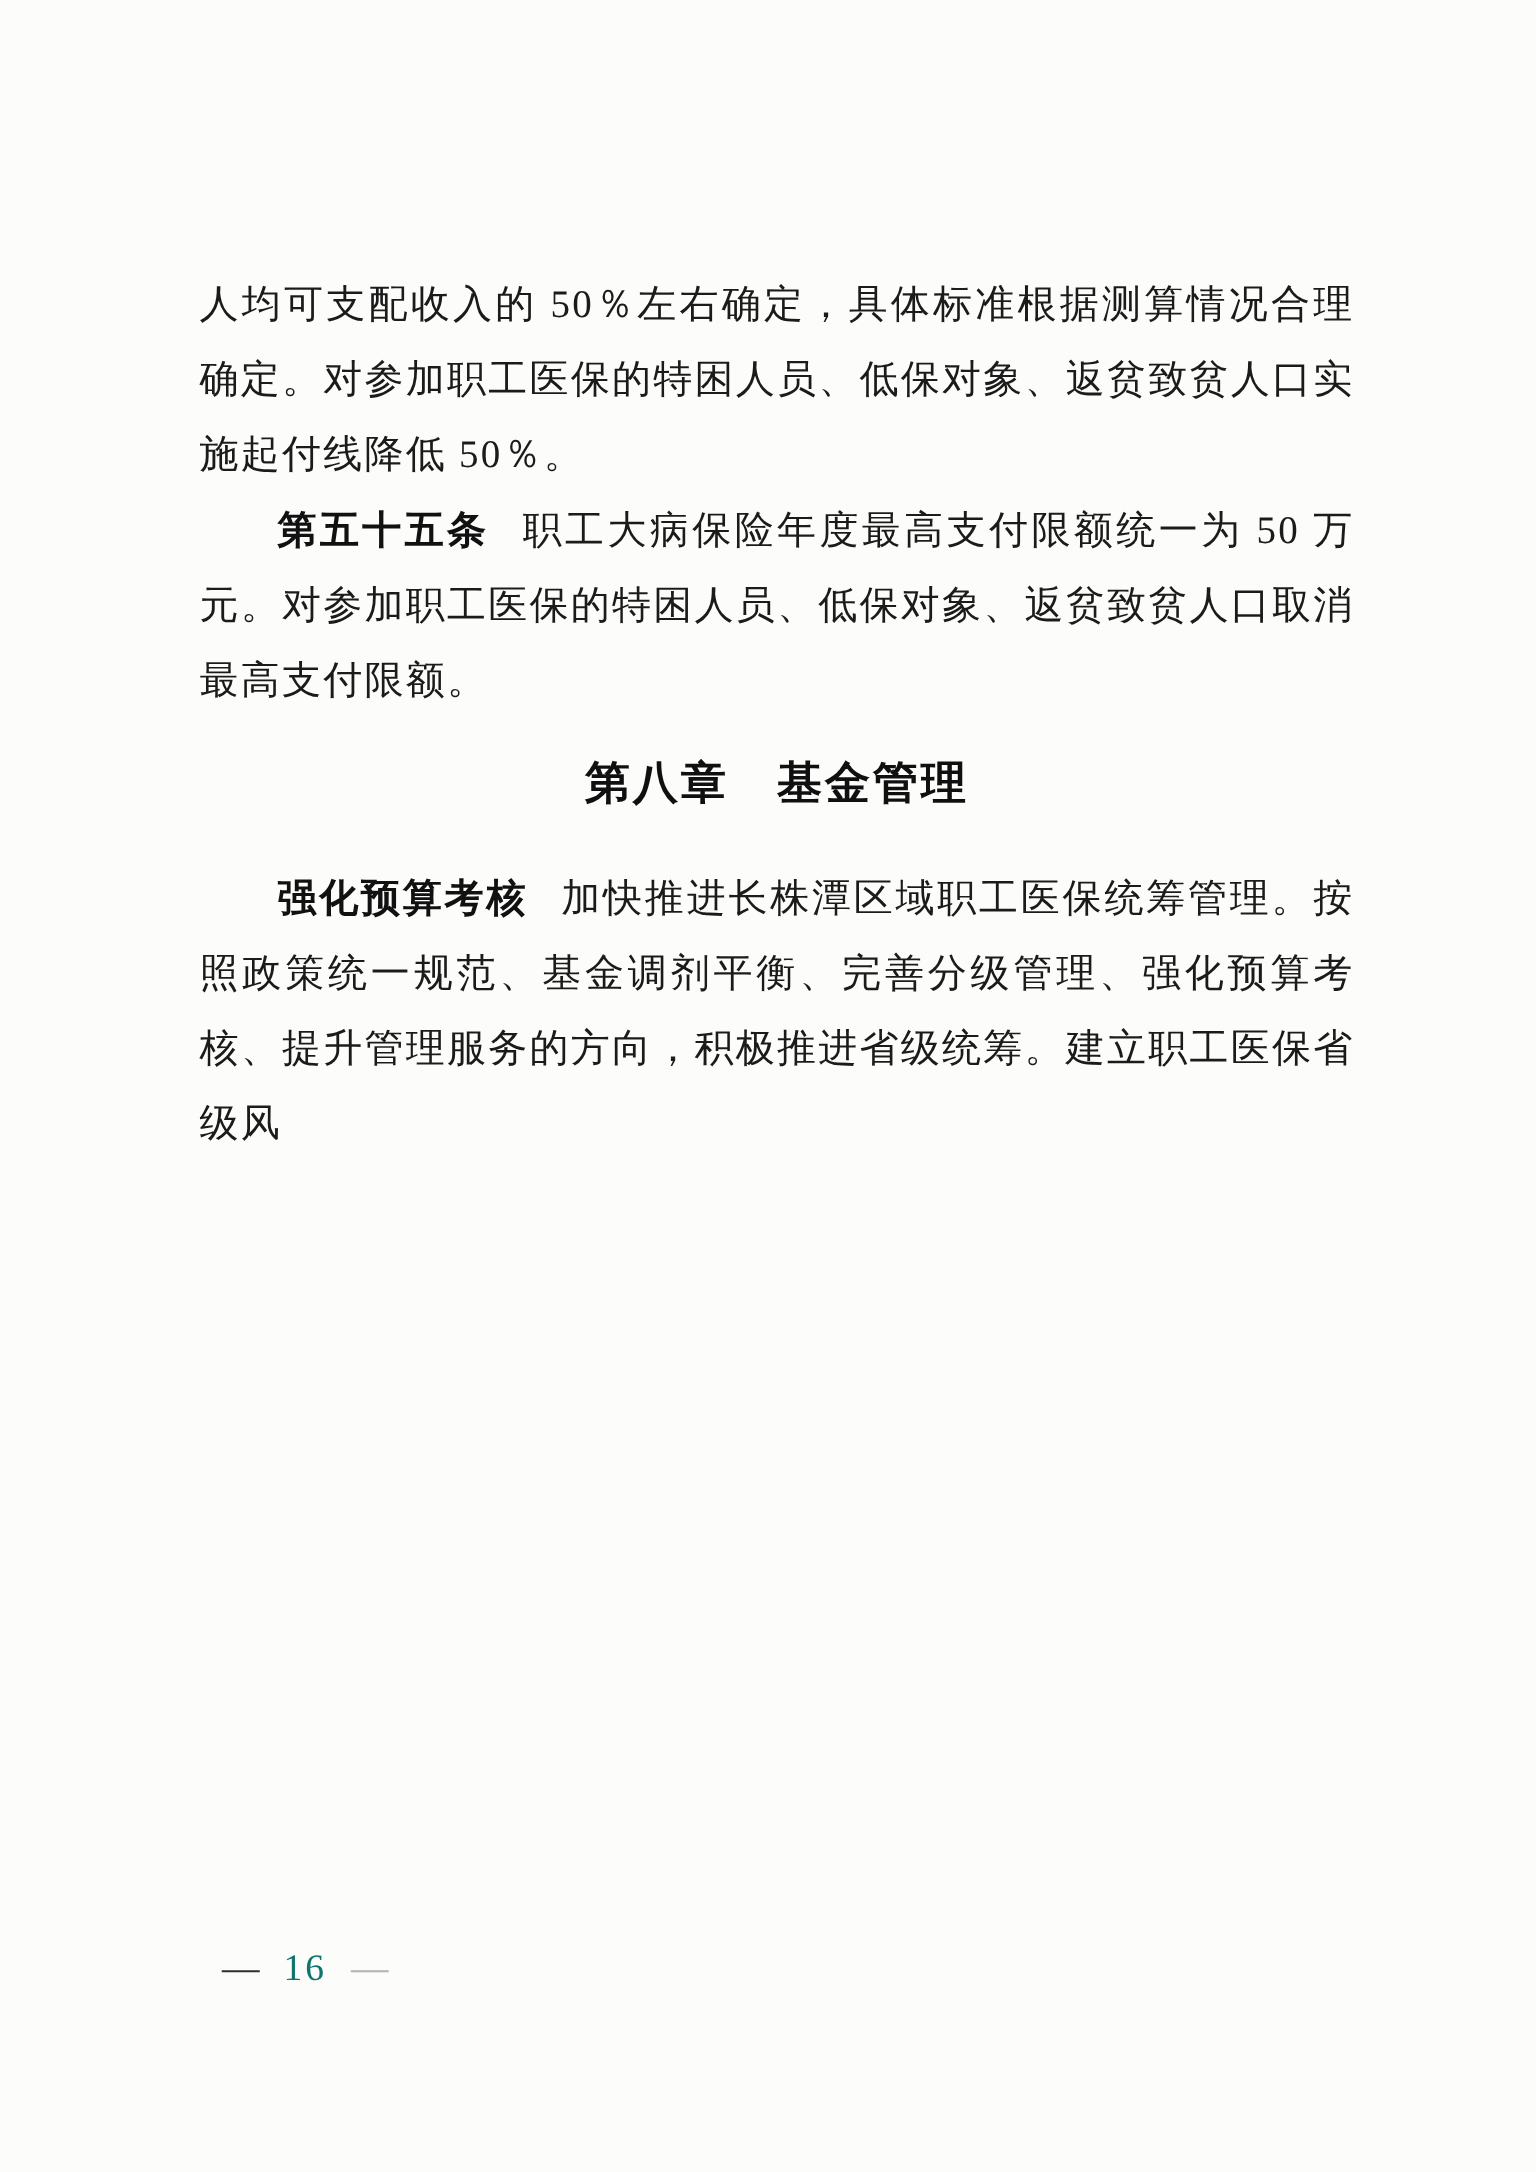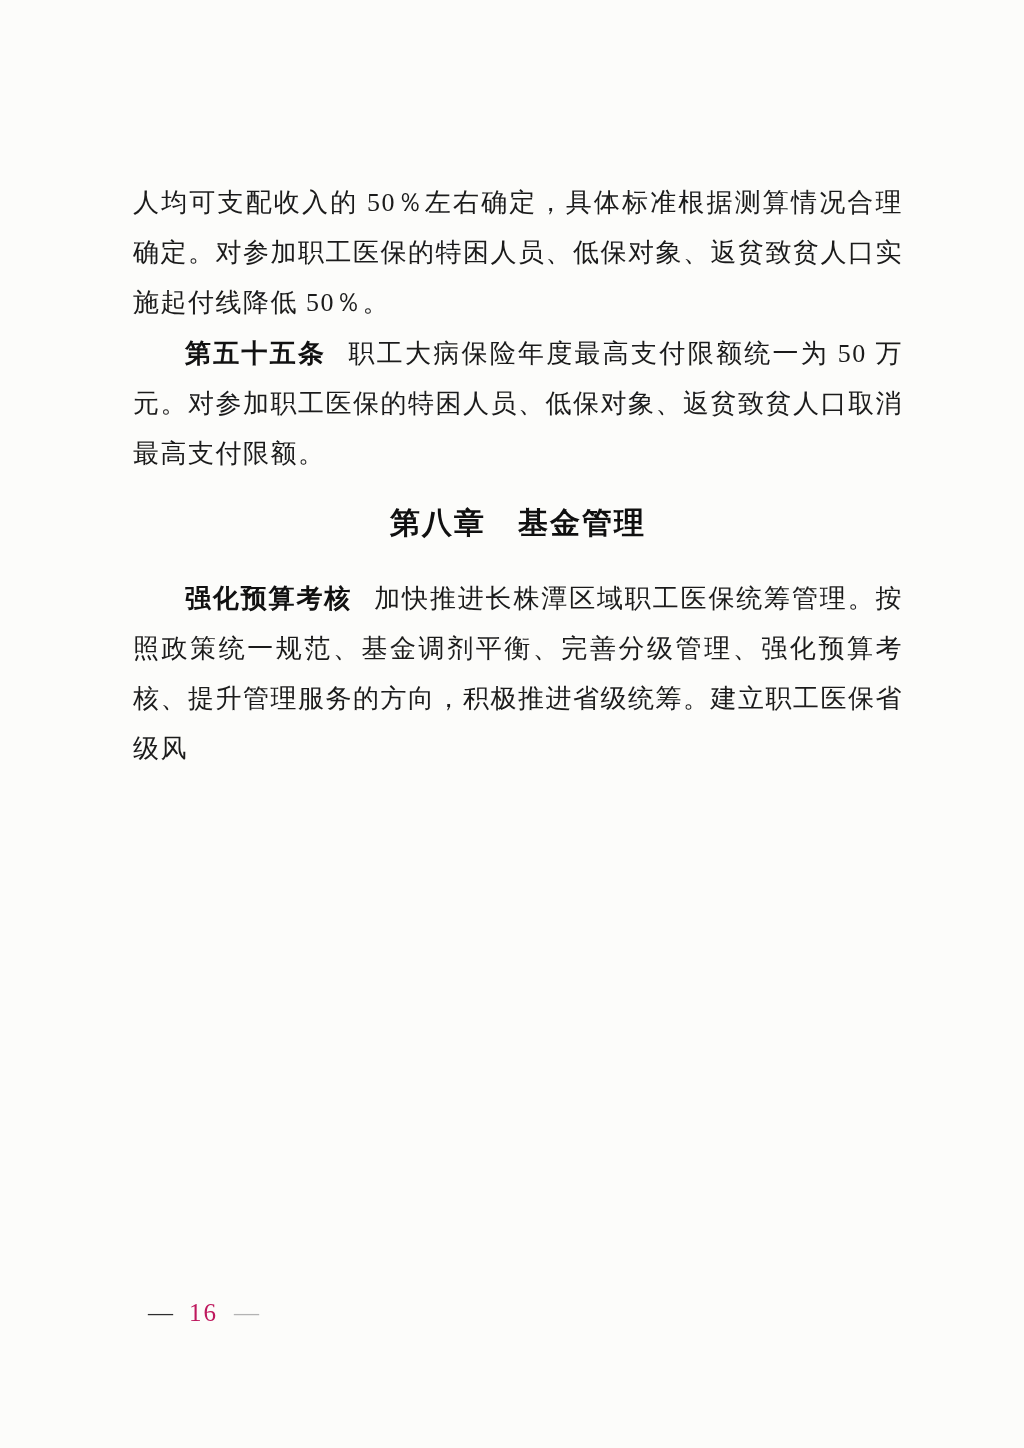--- a/index.html
+++ b/index.html
@@ -56,21 +56,21 @@
     top: 1297px;
     font-size: 25px;
     line-height: 32px;
     color: #222;
     display: flex;
     align-items: center;
     gap: 16px;
     font-family: "Liberation Serif", "DejaVu Serif", serif;
   }
   .footer .dash-dark { color: #2e2e2e; }
-  .footer .page-num { color: #be185d; letter-spacing: 2px; }
+  .footer .page-num { color: #0f766e; letter-spacing: 2px; }
   .footer .dash-light { color: #b3b3b3; }
 </style>
 </head>
 <body>
 
 <div class="page">
   <div class="content">
 
     <p class="para no-indent"><span>人均可支配收入的 50％左右确定，具体标准根据测算情况合理确定。对参加职工医保的特困人员、低保对象、返贫致贫人口实施起付线降低 50％。</span></p>
 

